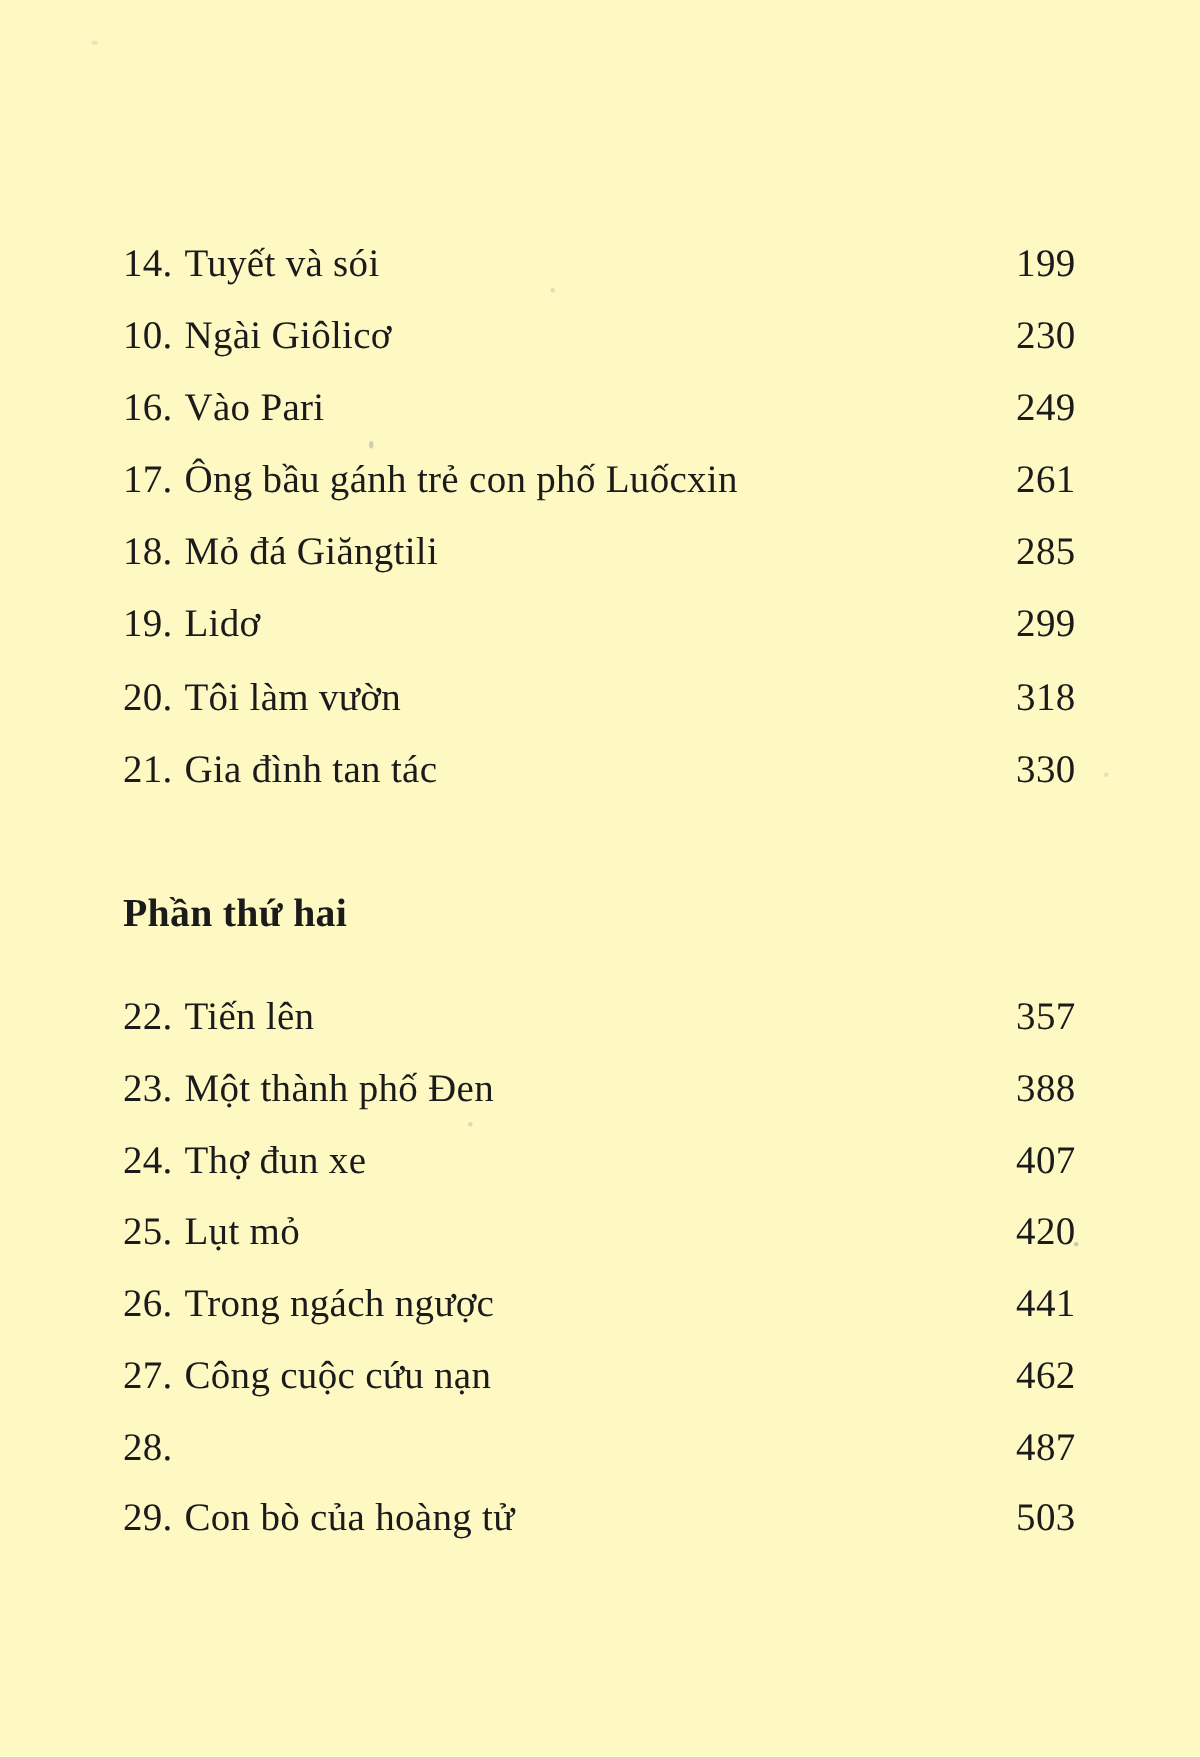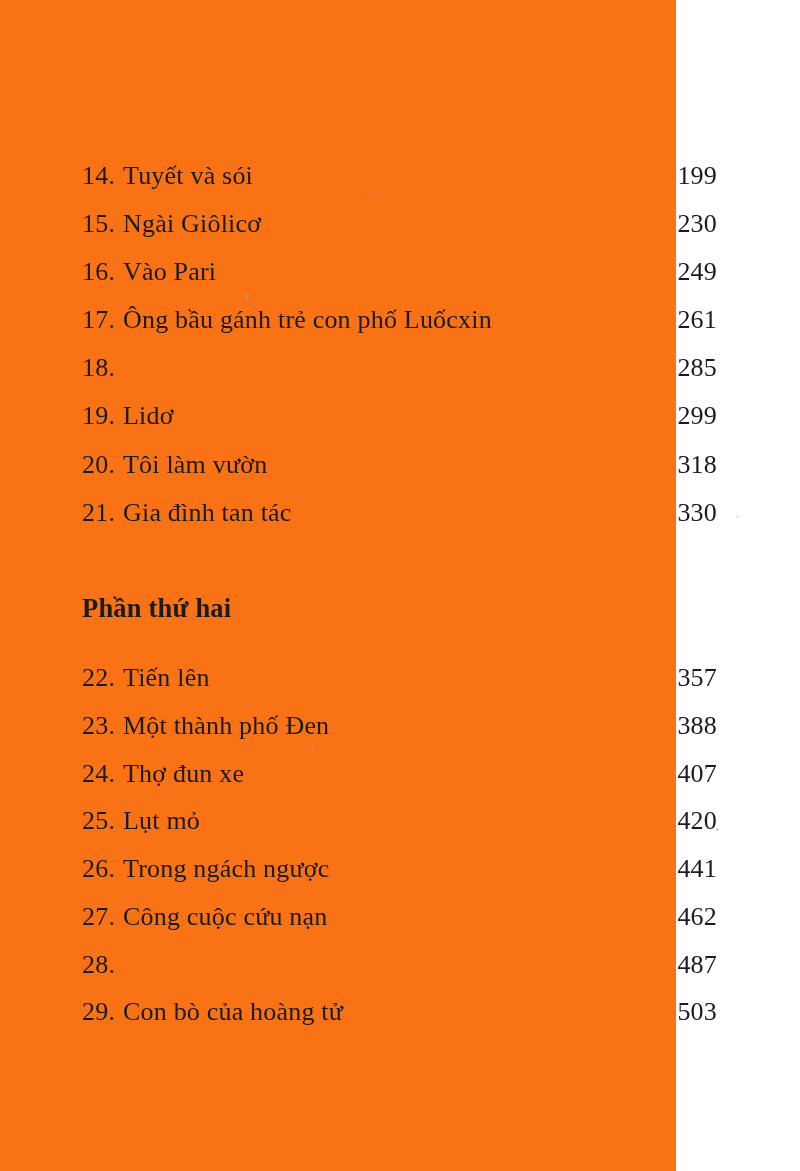--- a/index.html
+++ b/index.html
@@ -7,23 +7,23 @@
     padding: 0;
   }
   body {
     width: 800px;
     height: 1171px;
     background: #ffffff;
     overflow: hidden;
   }
   .page {
     position: relative;
-    width: 676px;
+    width: 800px;
     height: 1171px;
-    background: #f97316;
+    background: #fef9c3;
     font-family: "Liberation Serif", "DejaVu Serif", serif;
     color: #1b1b1b;
   }
   .toc-part {
     position: absolute;
     left: 82px;
     width: 635px;
   }
   #part-one { top: 152px; }
   #part-two { top: 654px; }
@@ -87,21 +87,21 @@
   <section class="toc-part" id="part-one">
     <div class="toc-row">
       <span class="entry-left">
         <span class="entry-num">14.</span>
         <span class="entry-title">Tuyết và sói</span>
       </span>
       <span class="entry-page">199</span>
     </div>
     <div class="toc-row">
       <span class="entry-left">
-        <span class="entry-num">15.</span>
+        <span class="entry-num">10.</span>
         <span class="entry-title">Ngài Giôlicơ</span>
       </span>
       <span class="entry-page">230</span>
     </div>
     <div class="toc-row">
       <span class="entry-left">
         <span class="entry-num">16.</span>
         <span class="entry-title">Vào Pari</span>
       </span>
       <span class="entry-page">249</span>
@@ -109,20 +109,21 @@
     <div class="toc-row">
       <span class="entry-left">
         <span class="entry-num">17.</span>
         <span class="entry-title">Ông bầu gánh trẻ con phố Luốcxin</span>
       </span>
       <span class="entry-page">261</span>
     </div>
     <div class="toc-row">
       <span class="entry-left">
         <span class="entry-num">18.</span>
+        <span class="entry-title">Mỏ đá Giăngtili</span>
       </span>
       <span class="entry-page">285</span>
     </div>
     <div class="toc-row">
       <span class="entry-left">
         <span class="entry-num">19.</span>
         <span class="entry-title">Lidơ</span>
       </span>
       <span class="entry-page">299</span>
     </div>

